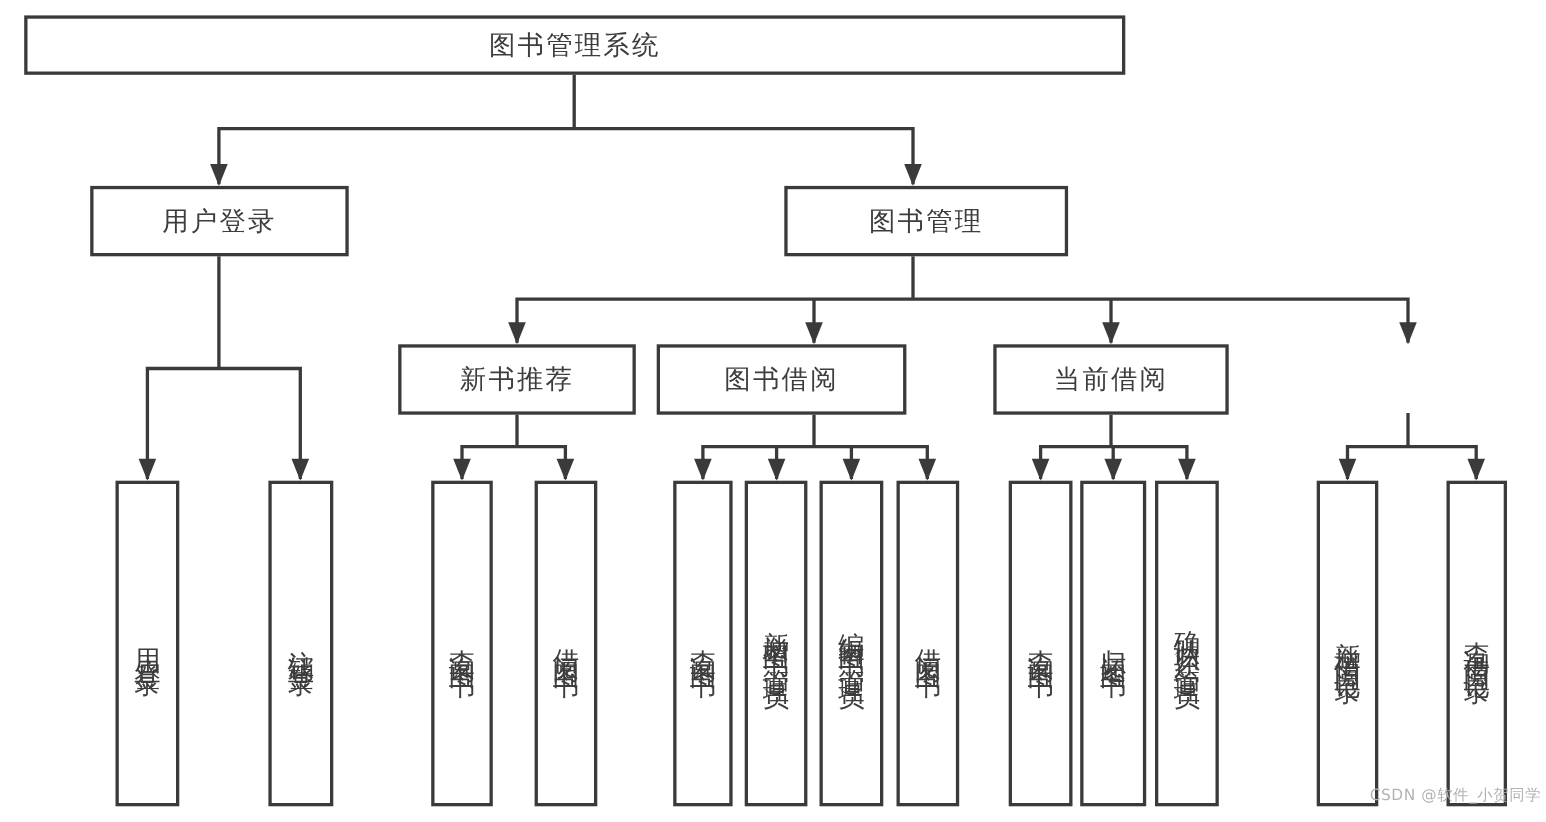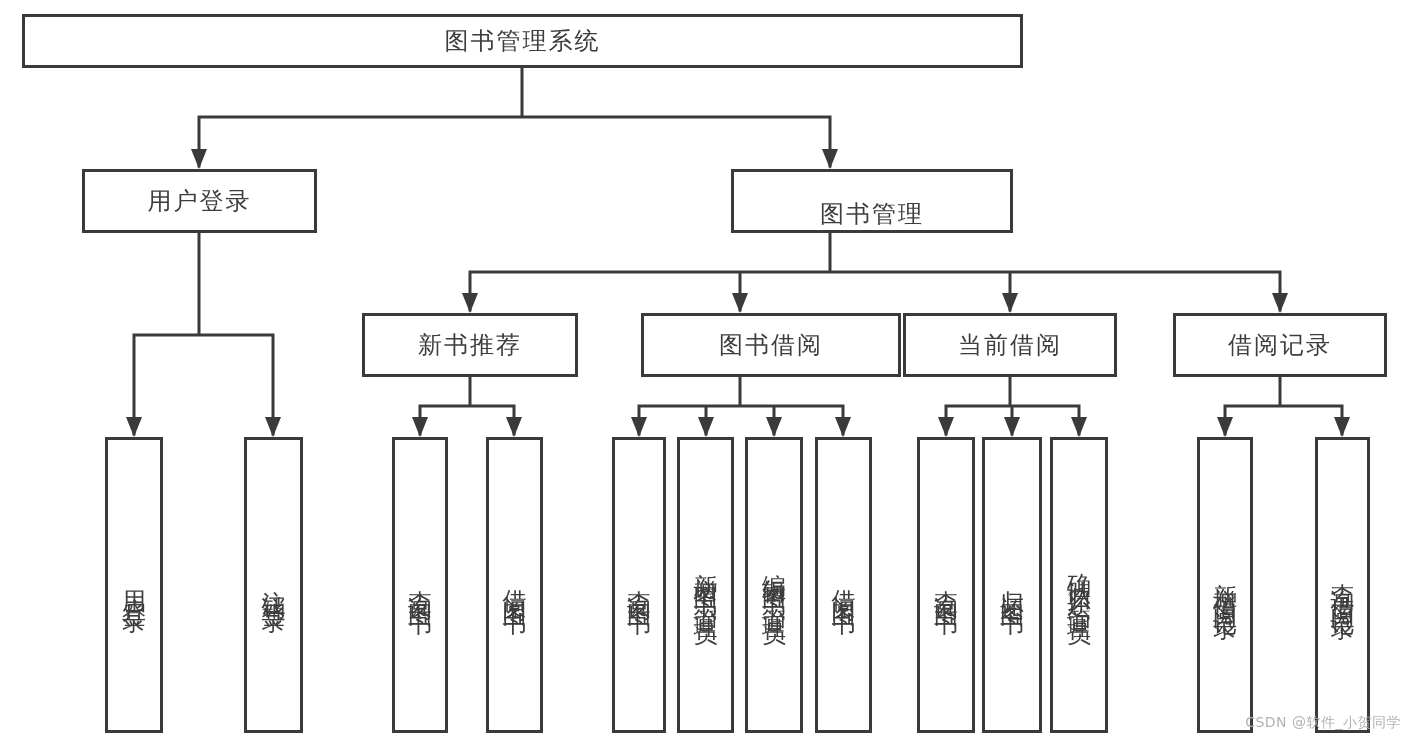--- a/index.html
+++ b/index.html
@@ -75,35 +75,32 @@
     <polygon fill="#3a3a3a" points="1334,417 1350,417 1342,437"></polygon>
   </svg>
 
   <div class="node" style="left:22px; top:14px; width:1001px; height:54px;">
     <span>图书管理系统</span>
   </div>
 
   <div class="node" style="left:82px; top:169px; width:235px; height:64px;">
     <span>用户登录</span>
   </div>
-  <div class="node" style="left:731px; top:169px; width:282px; height:64px;align-items:flex-end;">
+  <div class="node" style="left:713px; top:169px; width:258px; height:64px;">
     <span>图书管理</span>
   </div>
 
   <div class="node" style="left:362px; top:313px; width:216px; height:64px;text-align:right;">
     <span>新书推荐</span>
   </div>
-  <div class="node" style="left:641px; top:313px; width:260px; height:64px;">
+  <div class="node" style="left:597px; top:313px; width:227px; height:64px;">
     <span>图书借阅</span>
   </div>
   <div class="node" style="left:903px; top:313px; width:214px; height:64px;">
     <span>当前借阅</span>
-  </div>
-  <div class="node" style="left:1173px; top:313px; width:214px; height:64px;">
-    <span>借阅记录</span>
   </div>
 
   <div class="node leaf" style="left:105px; top:437px; width:58px; height:296px;">
     <span class="vtext">用户登录</span>
   </div>
   <div class="node leaf" style="left:244px; top:437px; width:59px; height:296px;">
     <span class="vtext">注销登录</span>
   </div>
 
   <div class="node leaf" style="left:392px; top:437px; width:56px; height:296px;">

